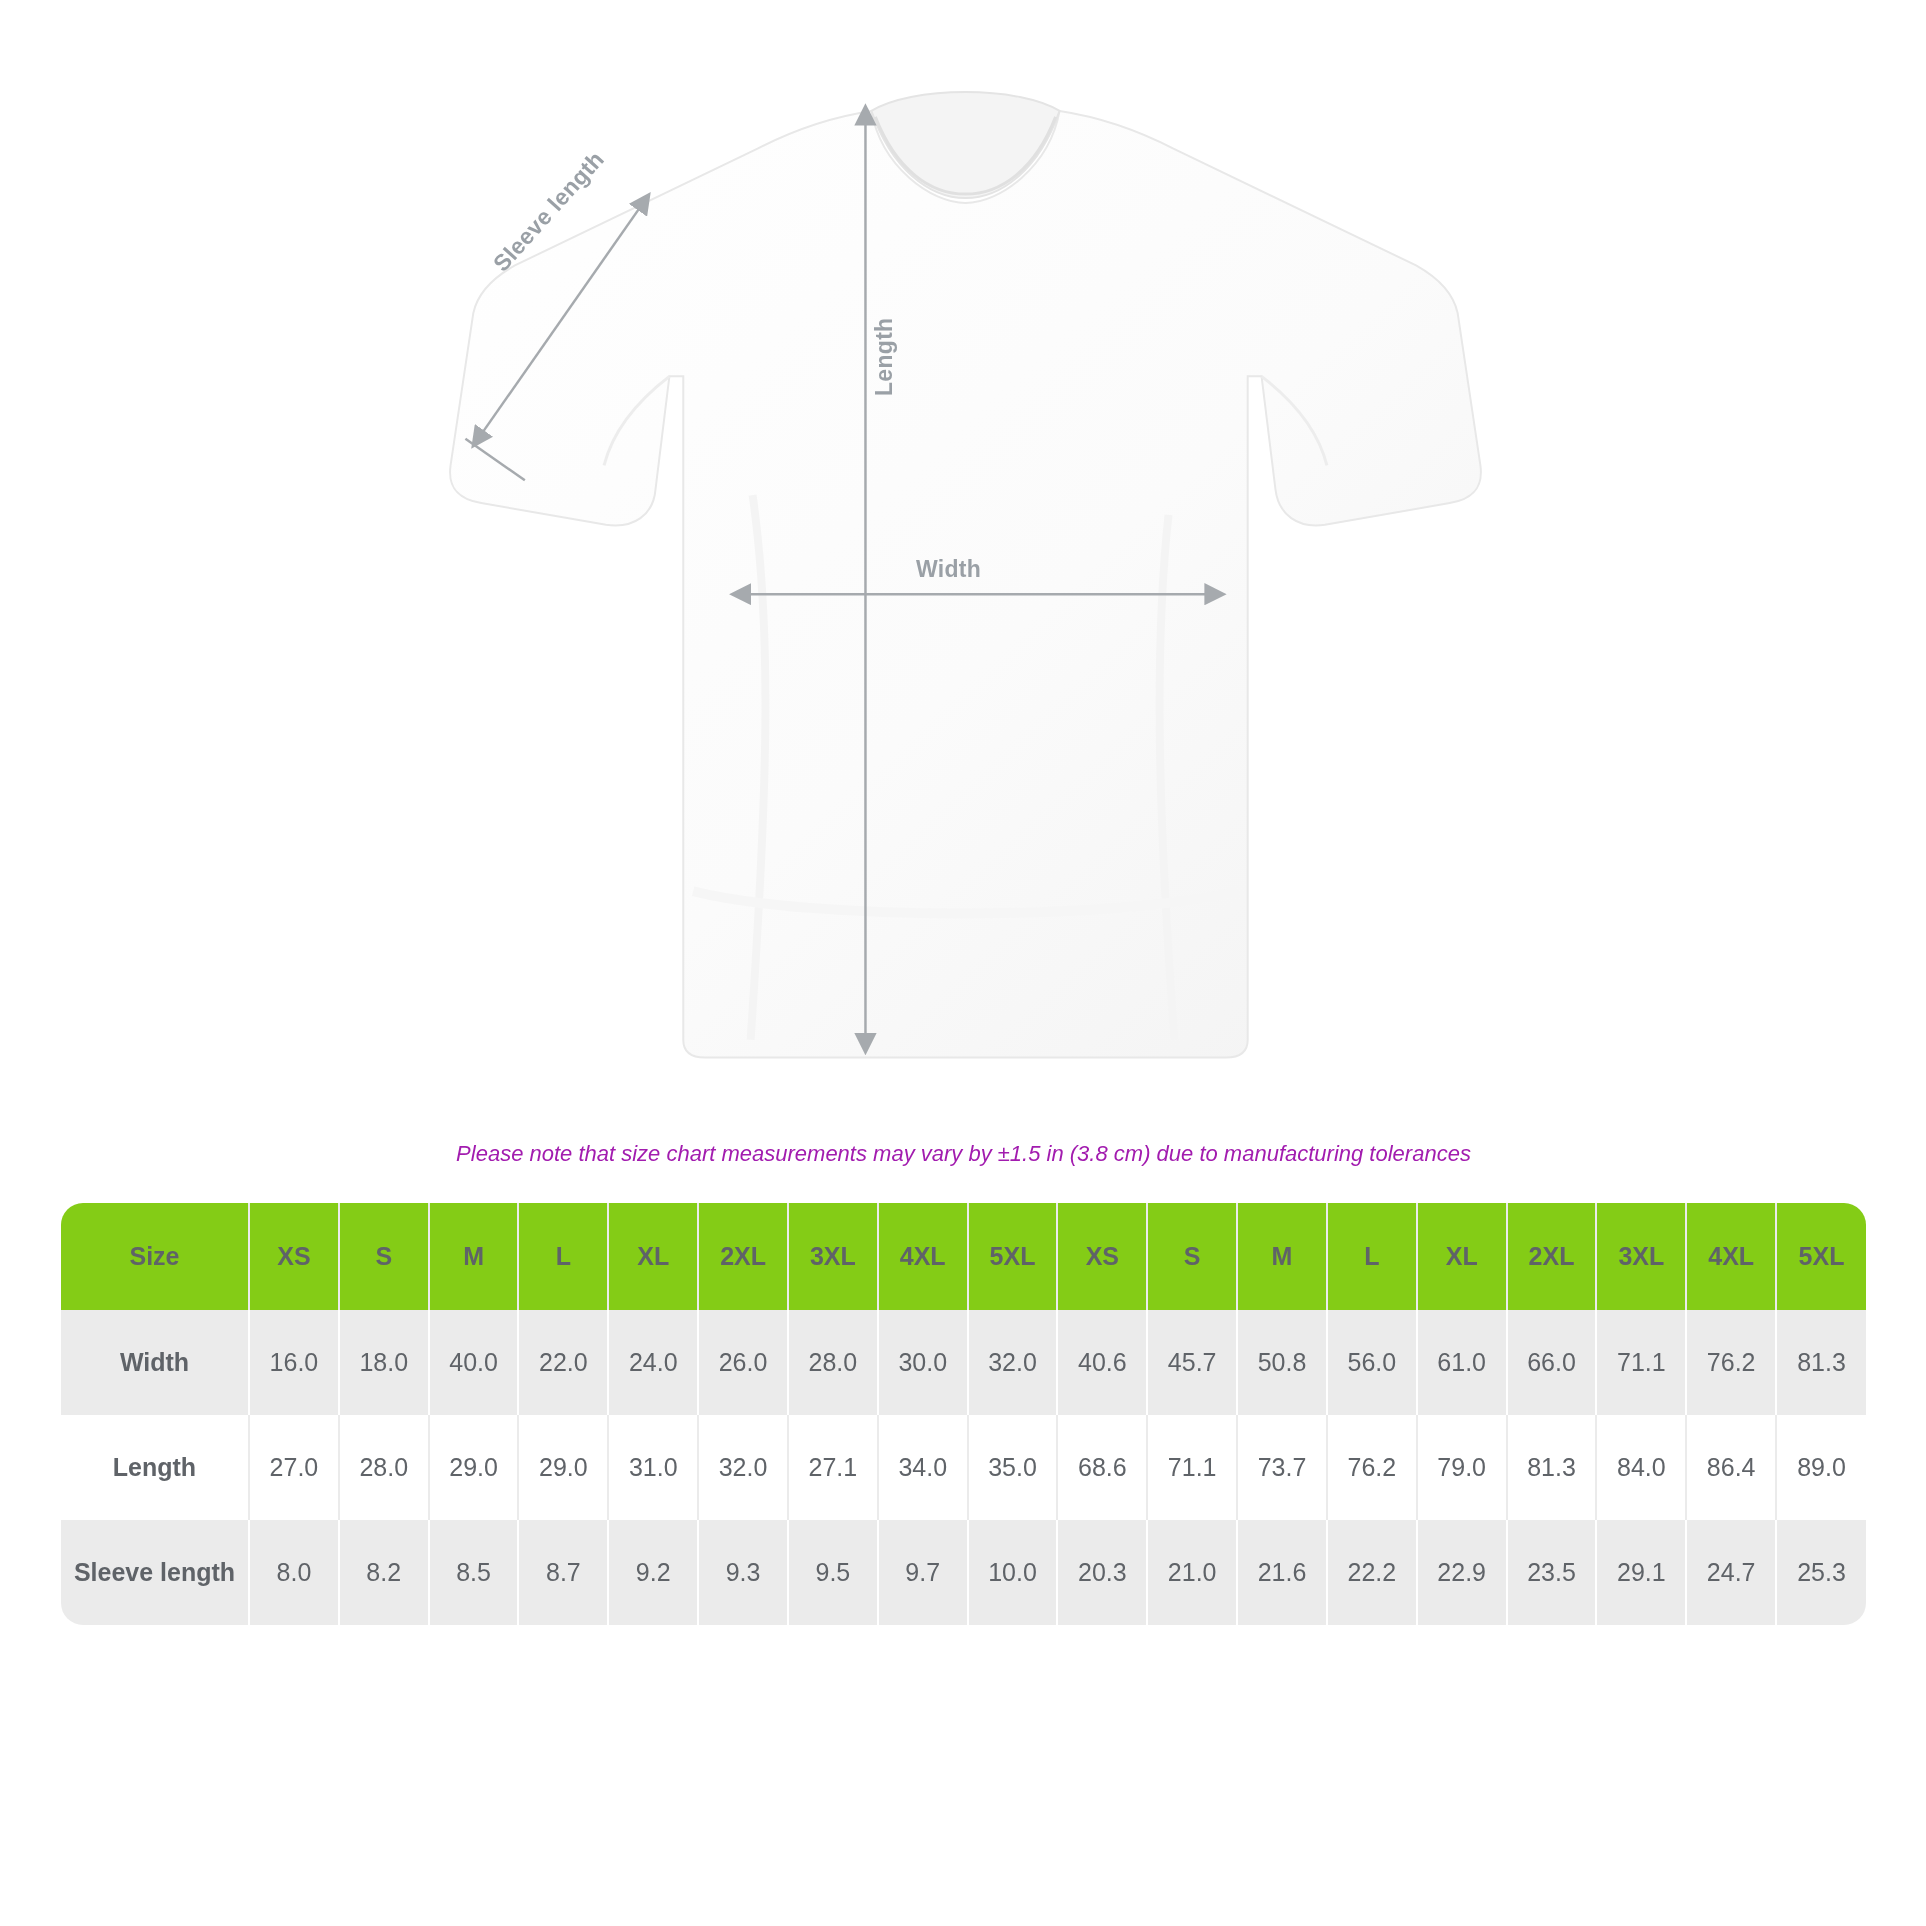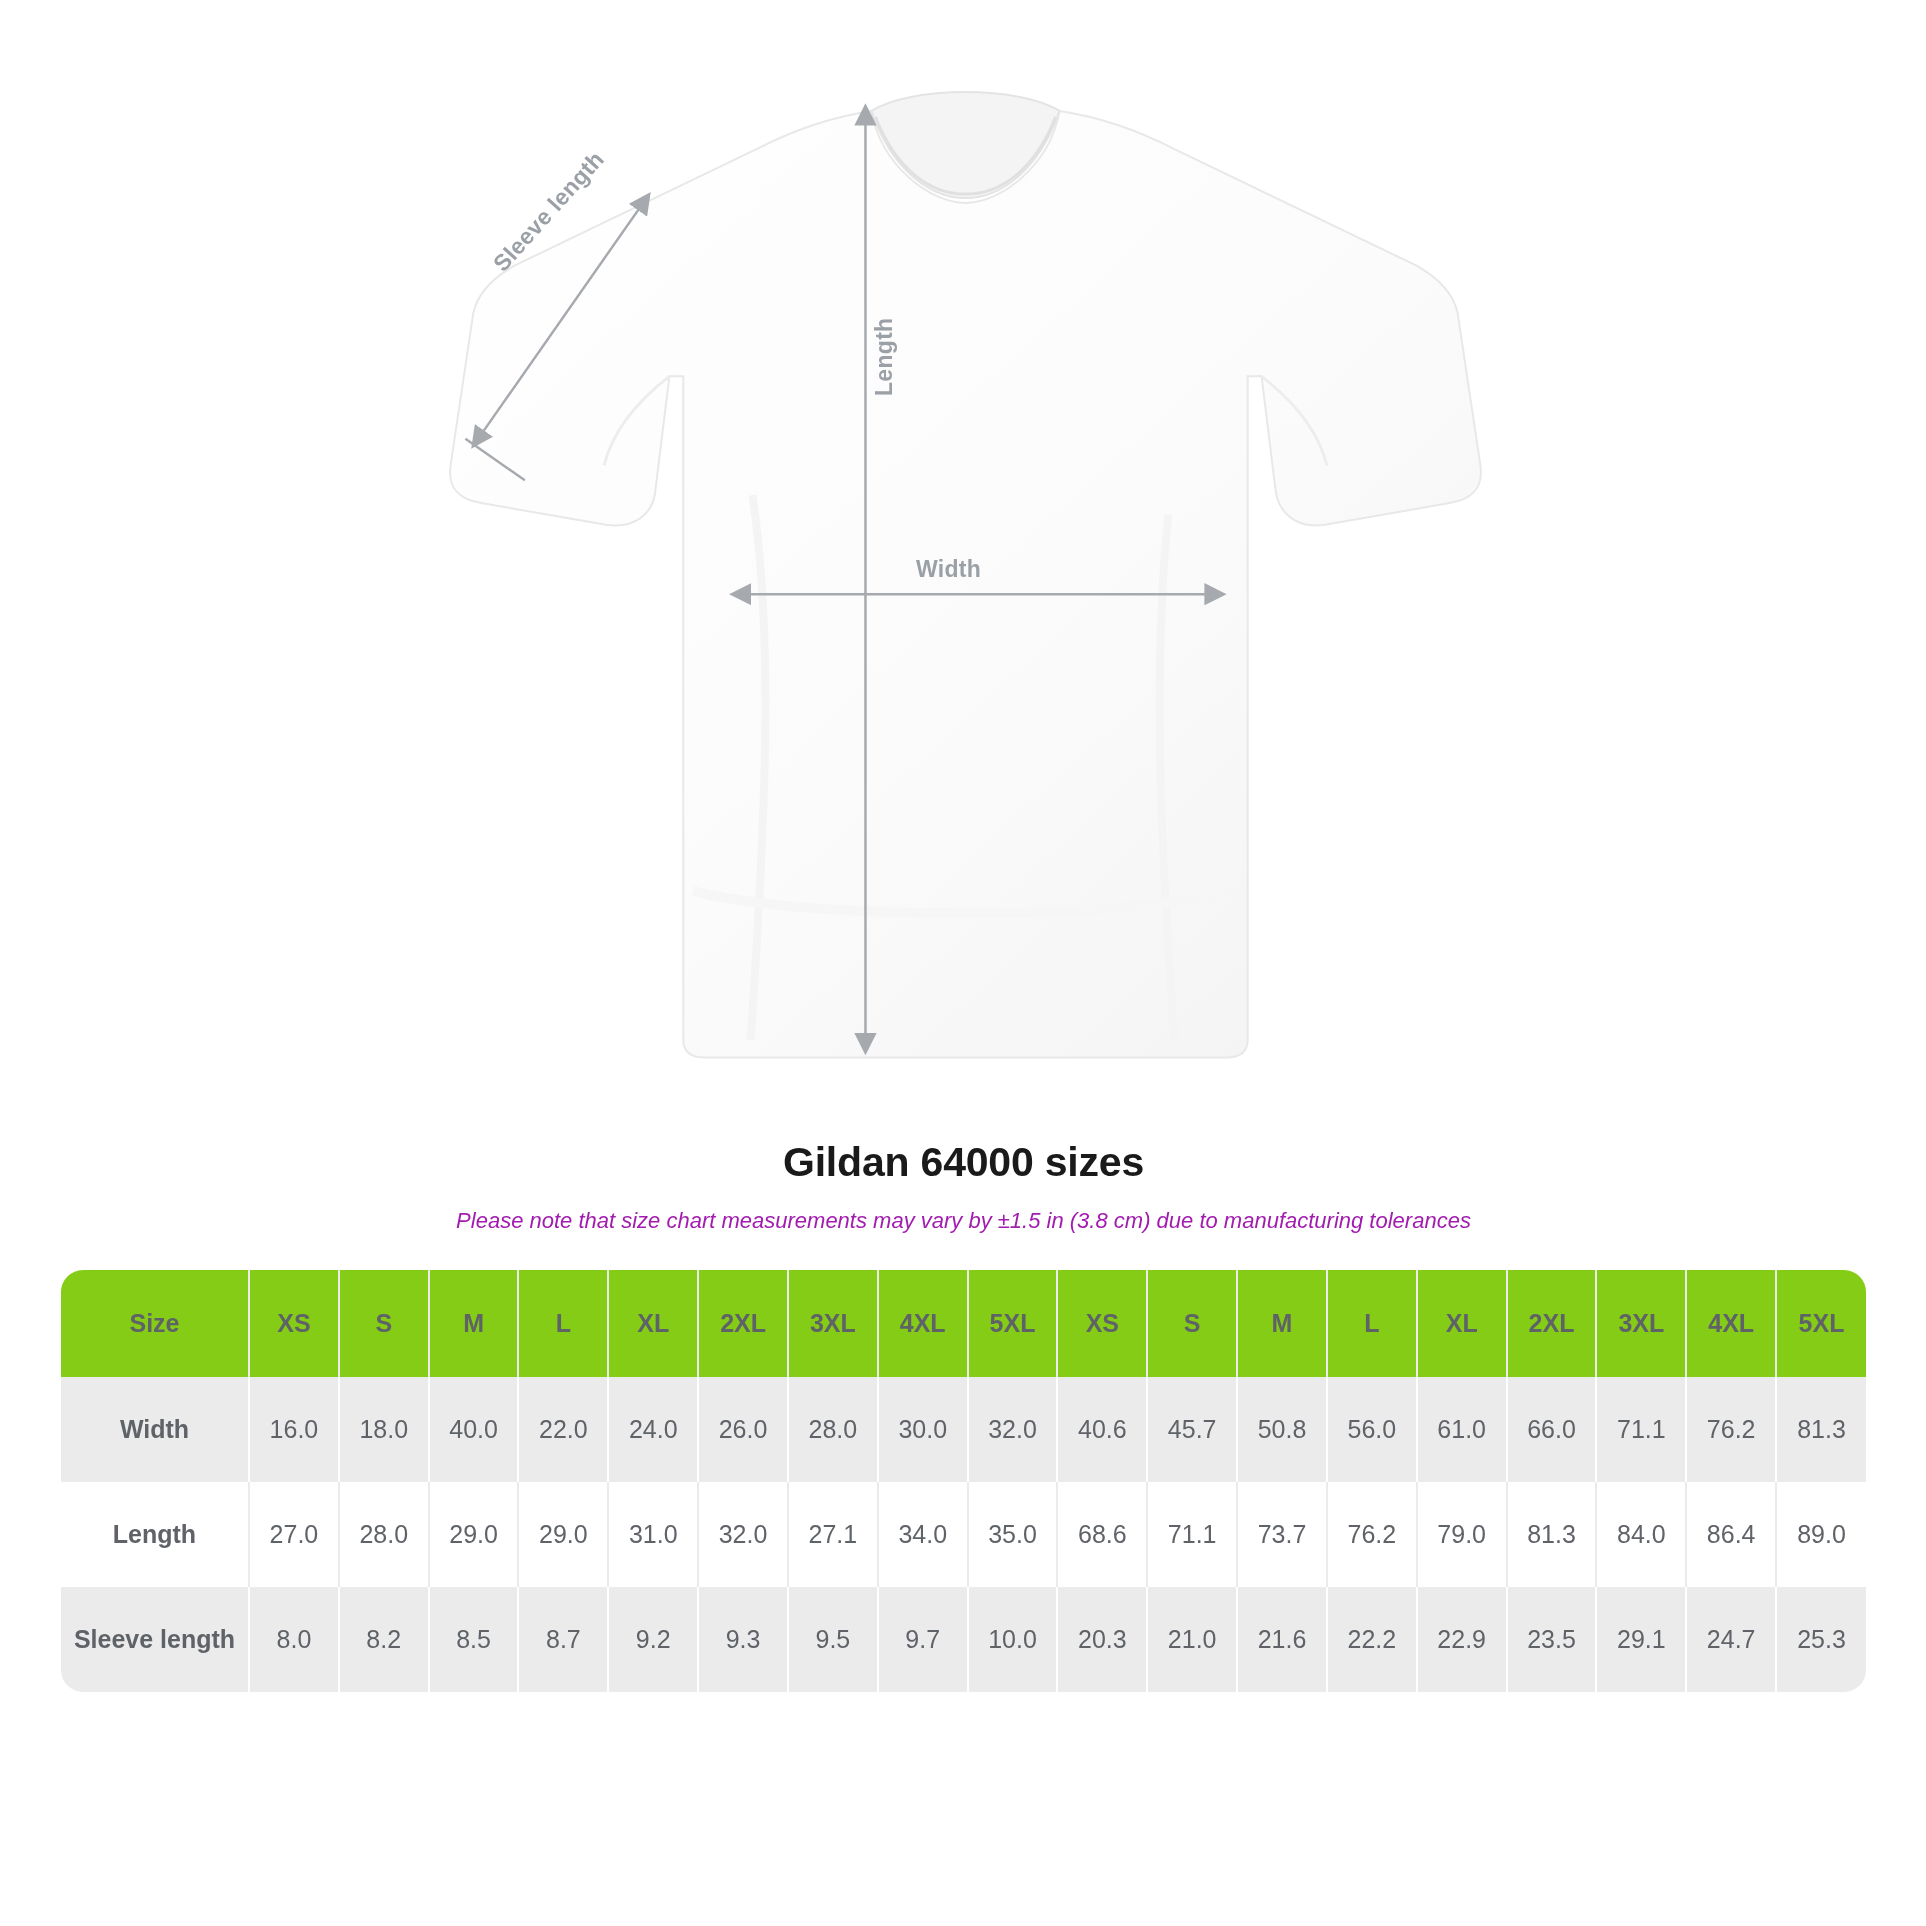--- a/index.html
+++ b/index.html
@@ -214,21 +214,20 @@
         <line x1="470" y1="443" x2="530" y2="485" stroke="#a6aaae" stroke-width="2.5"></line>
       </g>
     </svg>
 
     <div class="dim-label label-width">Width</div>
     <div class="dim-label label-length">Length</div>
     <div class="dim-label label-sleeve">Sleeve length</div>
   </div>
 
   <div class="title-block">
-    <div class="chart-title">Gildan 64000 sizes</div>
     <div class="chart-note">Please note that size chart measurements may vary by ±1.5 in (3.8 cm) due to manufacturing tolerances</div>
   </div>
 
   <div class="table-wrap">
     <table class="size-table">
       <colgroup>
         <col class="first-col">
       </colgroup>
       <tbody>
 

